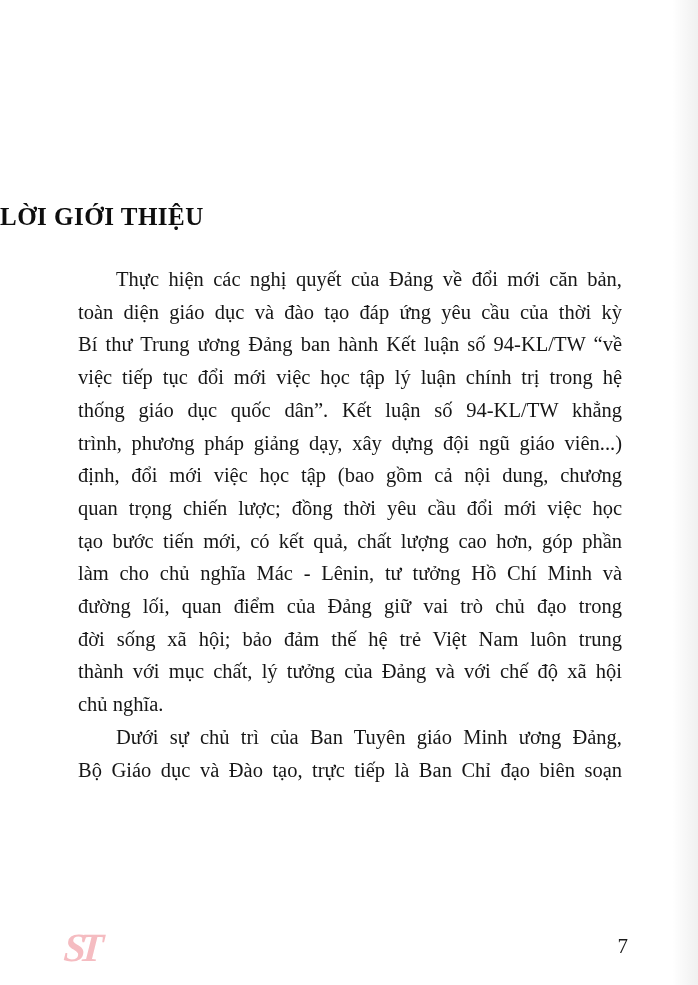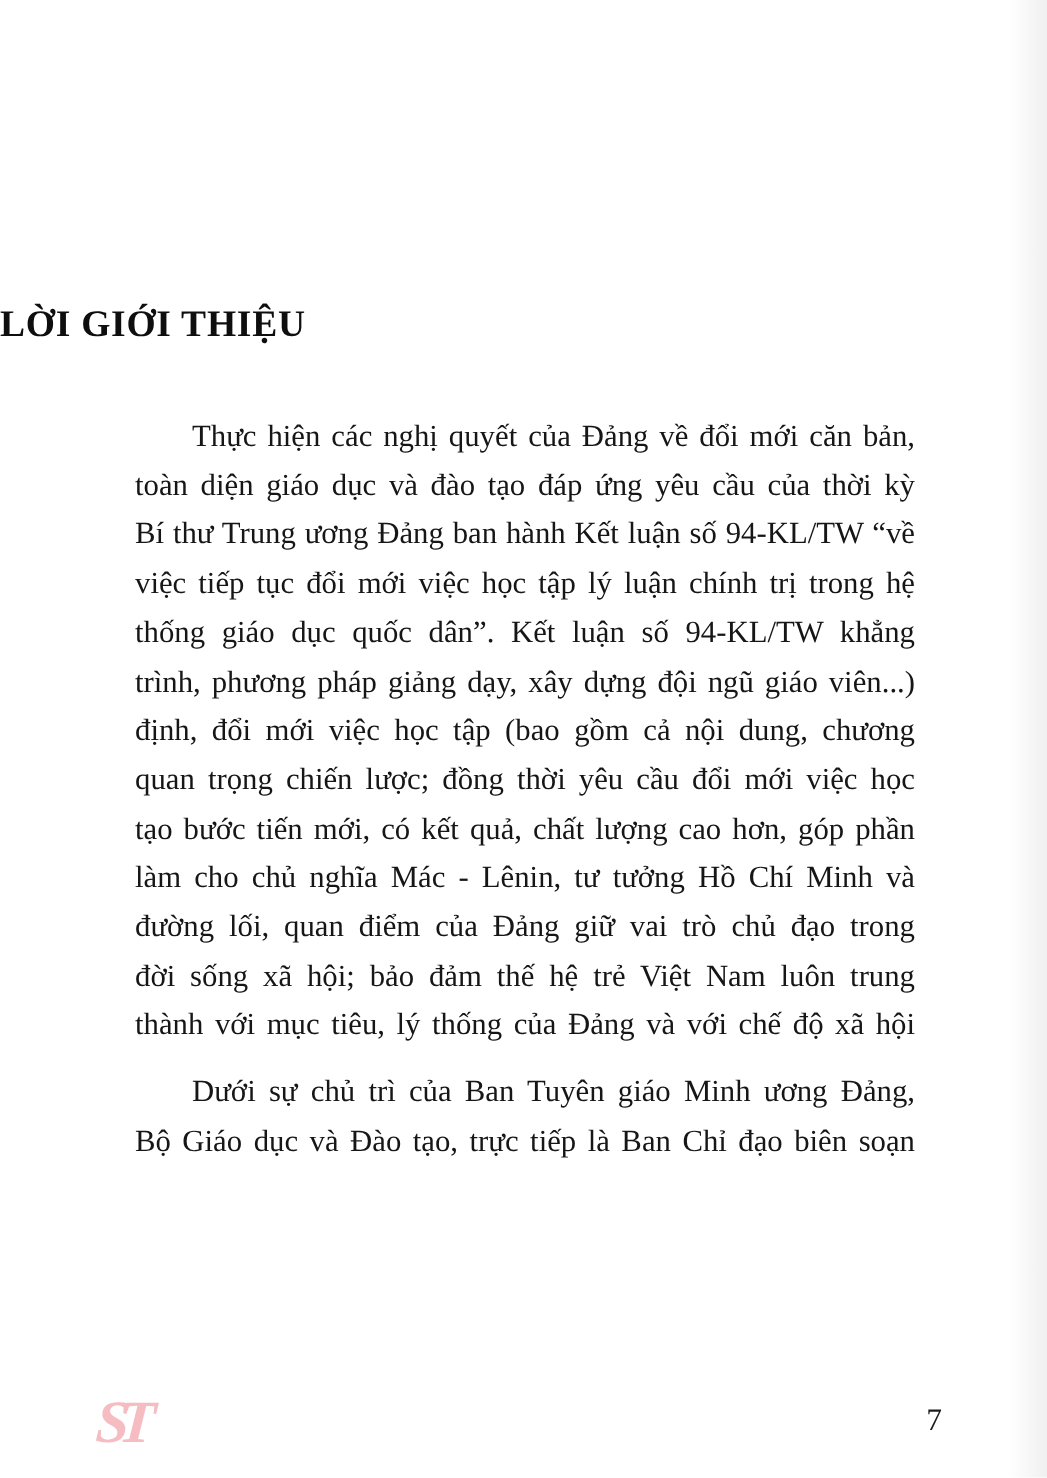--- a/index.html
+++ b/index.html
@@ -37,21 +37,21 @@
   }
   .body-text {
     position: absolute;
     top: 263px;
     left: 78px;
     width: 544px;
     font-size: 20.5px;
     line-height: 32.7px;
   }
   .paragraph {
-    margin: 12px;
+    margin: 0;
   }
   .line {
     text-align: justify;
     text-align-last: justify;
     white-space: normal;
   }
   .line.last {
     text-align-last: left;
   }
   .line.indent {
@@ -92,21 +92,22 @@
       <div class="line">Bí thư Trung ương Đảng ban hành Kết luận số 94-KL/TW “về</div>
       <div class="line">việc tiếp tục đổi mới việc học tập lý luận chính trị trong hệ</div>
       <div class="line">thống giáo dục quốc dân”. Kết luận số 94-KL/TW khẳng</div>
       <div class="line">trình, phương pháp giảng dạy, xây dựng đội ngũ giáo viên...)</div>
       <div class="line">định, đổi mới việc học tập (bao gồm cả nội dung, chương</div>
       <div class="line">quan trọng chiến lược; đồng thời yêu cầu đổi mới việc học</div>
       <div class="line">tạo bước tiến mới, có kết quả, chất lượng cao hơn, góp phần</div>
       <div class="line">làm cho chủ nghĩa Mác - Lênin, tư tưởng Hồ Chí Minh và</div>
       <div class="line">đường lối, quan điểm của Đảng giữ vai trò chủ đạo trong</div>
       <div class="line">đời sống xã hội; bảo đảm thế hệ trẻ Việt Nam luôn trung</div>
-      <div class="line">thành với mục tiêu, lý thống của Đảng và với chế độ xã hội</div>
+      <div class="line">thành với mục chất, lý tưởng của Đảng và với chế độ xã hội</div>
+      <div class="line last">chủ nghĩa.</div>
     </div>
     <div class="paragraph">
       <div class="line indent">Dưới sự chủ trì của Ban Tuyên giáo Minh ương Đảng,</div>
       <div class="line">Bộ Giáo dục và Đào tạo, trực tiếp là Ban Chỉ đạo biên soạn</div>
     </div>
   </div>
 
 <div class="publisher-logo">ST</div>
 
 <div class="page-number">7</div>

